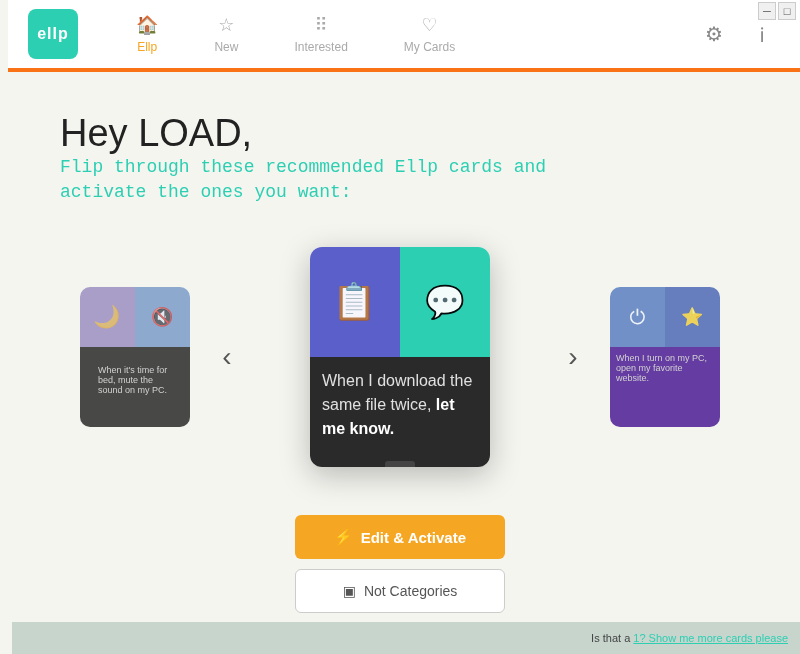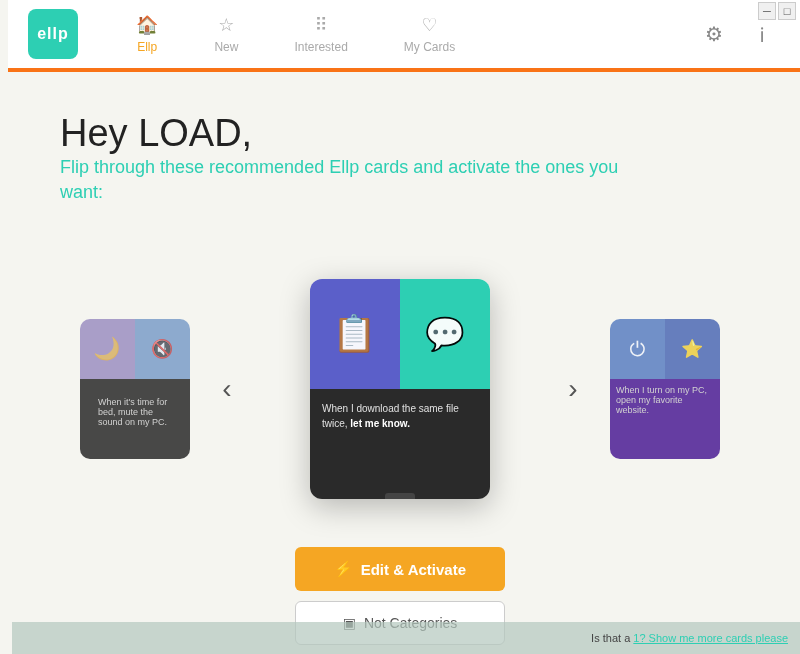--- a/index.html
+++ b/index.html
@@ -126,21 +126,22 @@
       font-weight: 300;
       color: #222;
       margin-bottom: 0;
     }
     .subtitle {
       font-size: 18px;
       color: #2dcfb3;
       font-weight: 400;
       max-width: 560px;
       line-height: 1.4;
-      margin-bottom: 44px;
+      margin-bottom: 12px;
+      font-family: Liberation Mono, monospace;
     }
 
     
     .cards-area {
       position: relative;
       display: flex;
       align-items: center;
       justify-content: center;
       height: 280px;
       margin-top: 10px;
@@ -256,21 +257,21 @@
       background: #2dcfb3;
       display: flex;
       align-items: center;
       justify-content: center;
       font-size: 32px;
       color: rgba(255,255,255,0.95);
     }
     .card-center-bottom {
       background: #2a2a2a;
       color: #e0e0e0;
-      font-size: 10px;
+      font-size: 16px;
       padding: 12px;
       height: 122px;
       line-height: 1.5;
     }
     .card-center-bottom strong {
       color: #fff;
     }
     .card-center-notch {
       position: absolute;
       bottom: 0;

